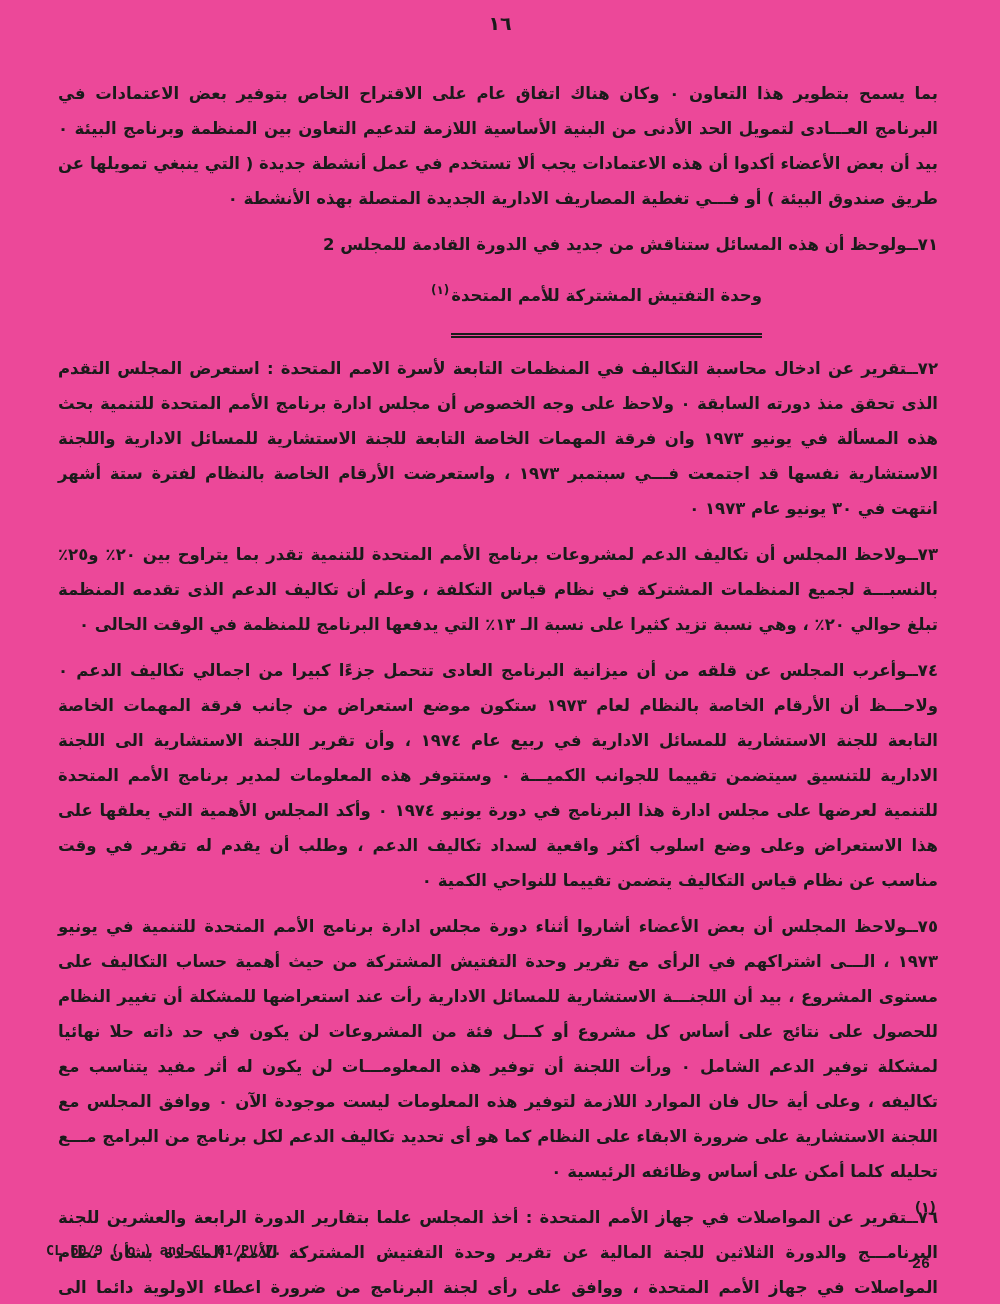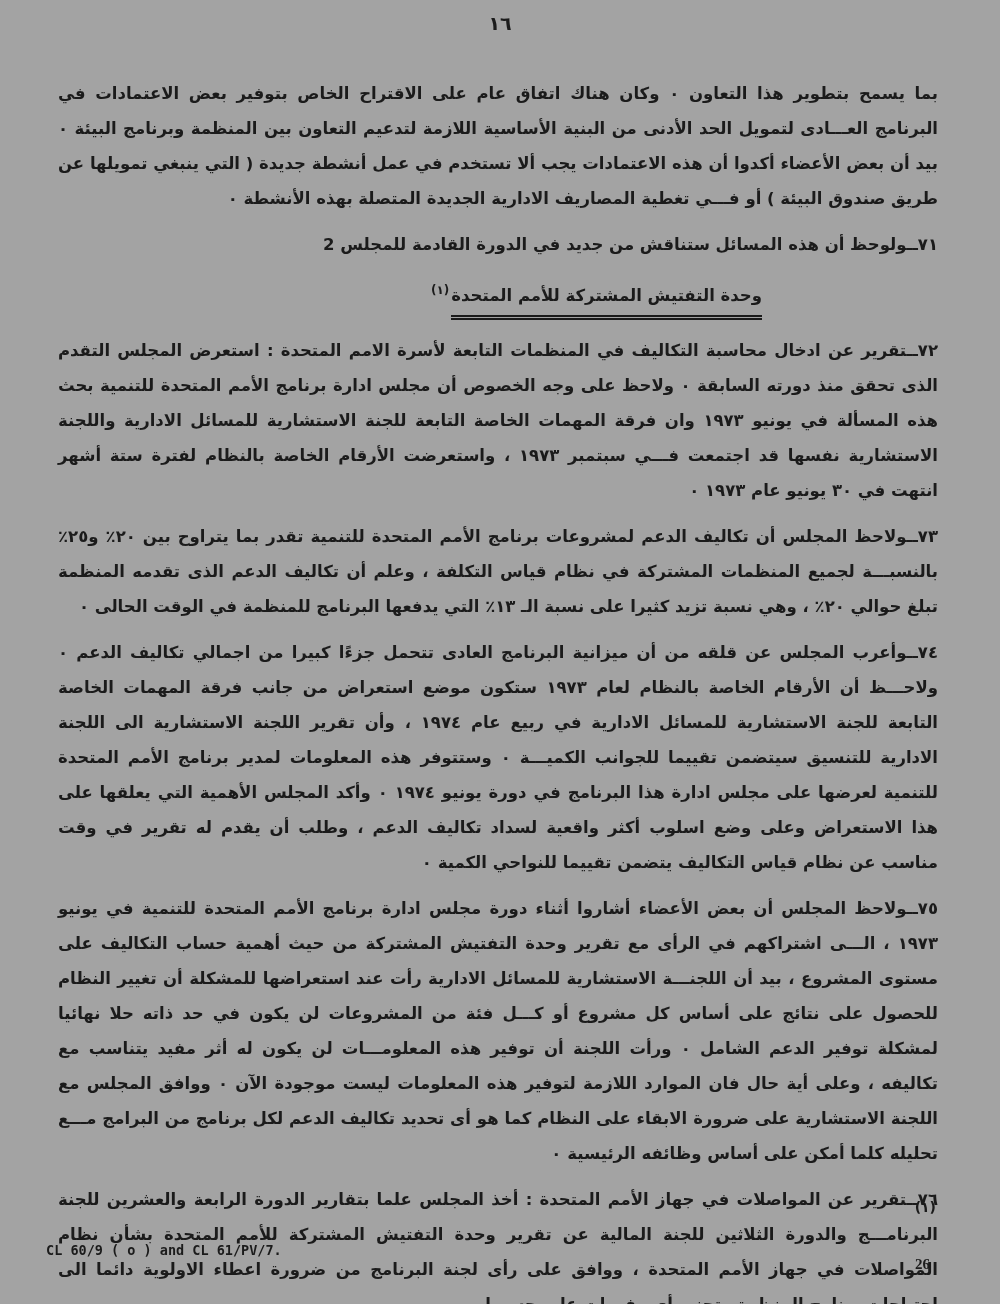--- a/index.html
+++ b/index.html
@@ -1,20 +1,20 @@
 <!DOCTYPE html>
 <html><head>
 <meta charset="utf-8">
 <style>
   html,body{margin:0;padding:0;background:#d8d6d0;}
   .page{
     position:relative;
     width:1000px;height:1304px;
     margin:0 auto;
-    background:#a3a3a3;
+    background:#ec4899;
     color:#1b1b1b;
     overflow:hidden;
     box-shadow:0 0 6px rgba(0,0,0,.25);
   }
   .pageno-top{
     position:absolute;top:12px;left:0;right:0;
     text-align:center;
     font-family:"DejaVu Sans",sans-serif;
     font-size:19px;font-weight:bold;
   }
@@ -35,21 +35,21 @@
     text-underline-offset:7px;
   }
   .heading-row{
     margin:2px 0 13px 0;
     text-align:right;
     padding-right:176px;
   }
   .heading-text{
     display:inline-block;
     border-bottom:5px double #1b1b1b;
-    padding-bottom:2px;
+    padding-bottom:20px;
     text-align:center;
   }
   .fn-ref{
     font-size:12px;
     vertical-align:super;
     margin-right:2px;
   }
   .footnote{
     position:absolute;top:1198px;left:46px;right:64px;
     display:flex;justify-content:space-between;align-items:flex-start;
@@ -63,21 +63,21 @@
     white-space:pre-wrap;
   }
   .footnote-marker{
     font-family:"DejaVu Sans",sans-serif;
     font-weight:bold;
     font-size:14px;
     padding-top:1px;
   }
   .pageno-bottom{
     position:absolute;top:1256px;right:70px;
-    font-family:Liberation Serif, serif;
+    font-family:Liberation Mono, monospace;
     font-weight:bold;
     font-size:15px;
     margin-left:44px;
   }
 </style>
 </head>
 <body>
 
 <div class="page">
 

